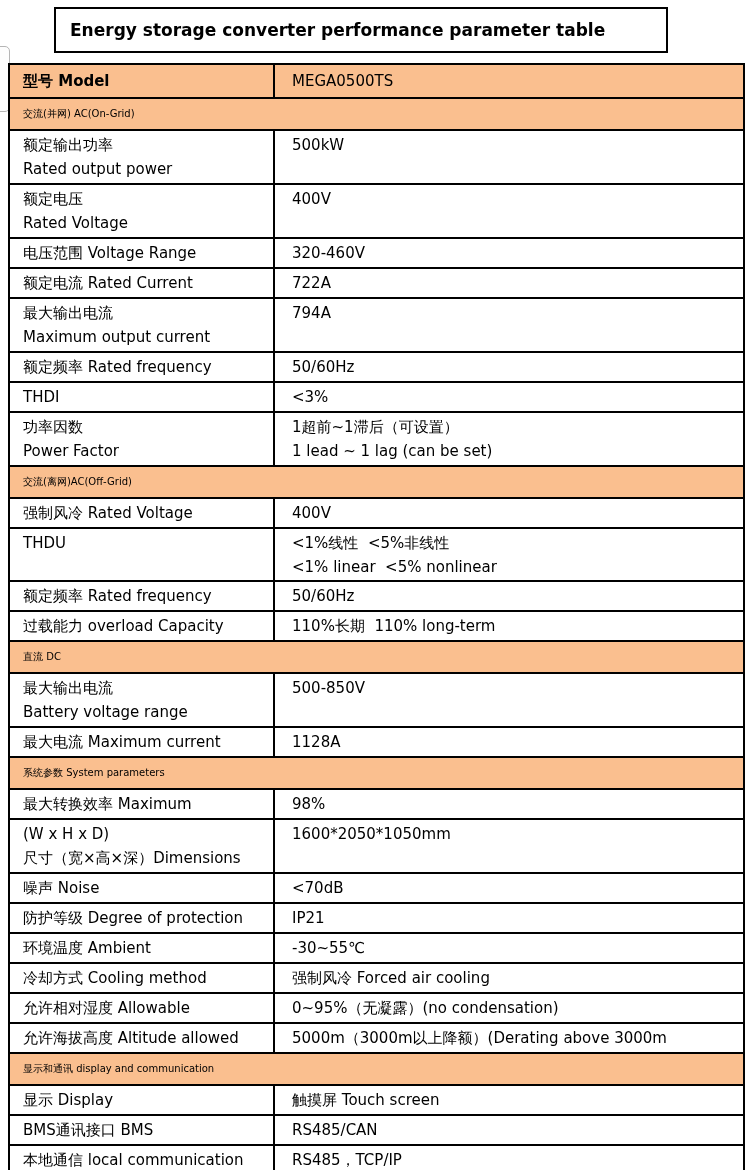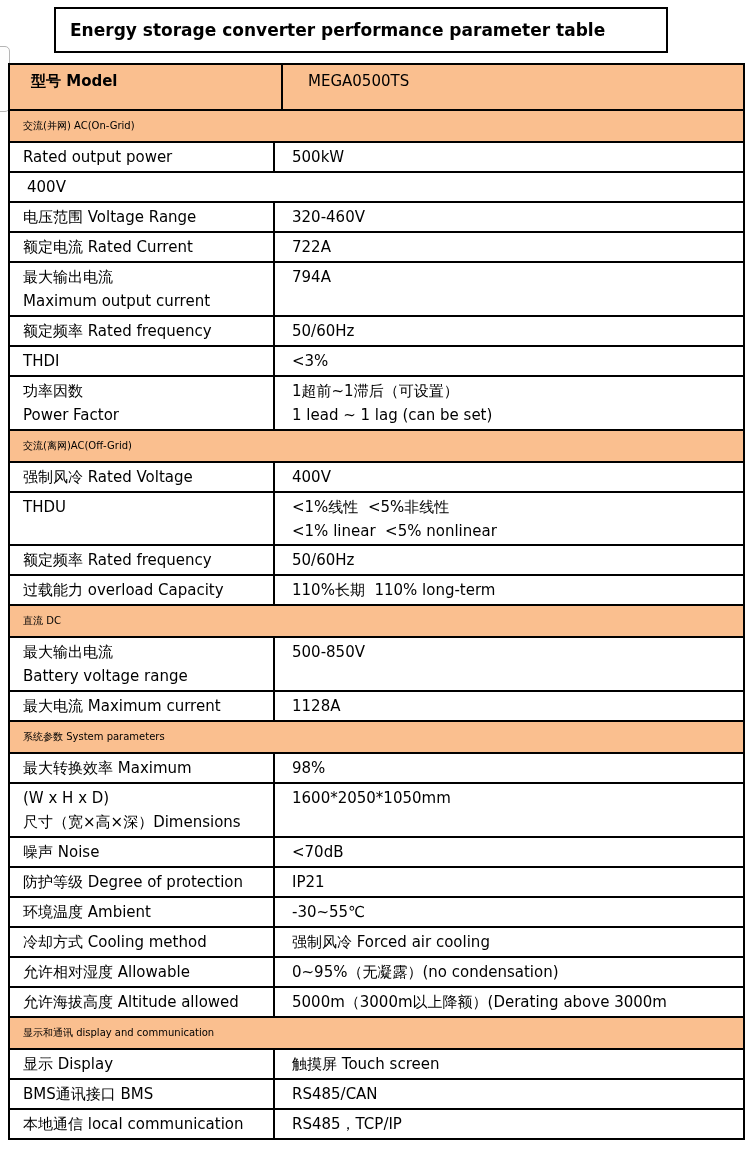--- a/index.html
+++ b/index.html
@@ -26,21 +26,21 @@
   .t-row{display:flex;border-top:2px solid #000;}
   .spec-table > .t-row:first-child,
   .spec-table > .section-row:first-child{border-top:0;}
   .cell{
     font-size:15px;line-height:24px;
     padding:2px 12px 2px 13px;box-sizing:border-box;
   }
   .label-cell{width:265px;flex:0 0 265px;border-right:2px solid #000;}
   .value-cell{flex:1;padding-left:17px;}
   .model-row{background:var(--accent,#FABF8F);}
-  .model-row .cell{padding-top:4px;padding-bottom:16px;margin-left:8px;}
+  .model-row .cell{padding-top:4px;padding-bottom:4px;}
   .model-row .label-cell{font-weight:bold;}
   .section-row{
     background:var(--accent,#FABF8F);
     border-top:2px solid #000;
     font-weight:normal;font-size:10px;line-height:26px;
     padding:2px 12px 2px 13px;
   }
   .tall .cell{padding-bottom:1px;}
   .line{white-space:pre-wrap;}
 </style>
@@ -58,27 +58,32 @@
       <div class="cell label-cell">
         <div class="line">型号 Model</div>
       </div>
       <div class="cell value-cell">
         <div class="line">MEGA0500TS</div>
       </div>
     </div>
     <div class="section-row">交流(并网) AC(On-Grid)</div>
     <div class="t-row">
       <div class="cell label-cell">
+        <div class="line">额定输出功率</div>
         <div class="line">Rated output power</div>
       </div>
       <div class="cell value-cell">
         <div class="line">500kW</div>
       </div>
     </div>
     <div class="t-row">
+      <div class="cell label-cell">
+        <div class="line">额定电压</div>
+        <div class="line">Rated Voltage</div>
+      </div>
       <div class="cell value-cell">
         <div class="line">400V</div>
       </div>
     </div>
     <div class="t-row">
       <div class="cell label-cell">
         <div class="line">电压范围 Voltage Range</div>
       </div>
       <div class="cell value-cell">
         <div class="line">320-460V</div>

